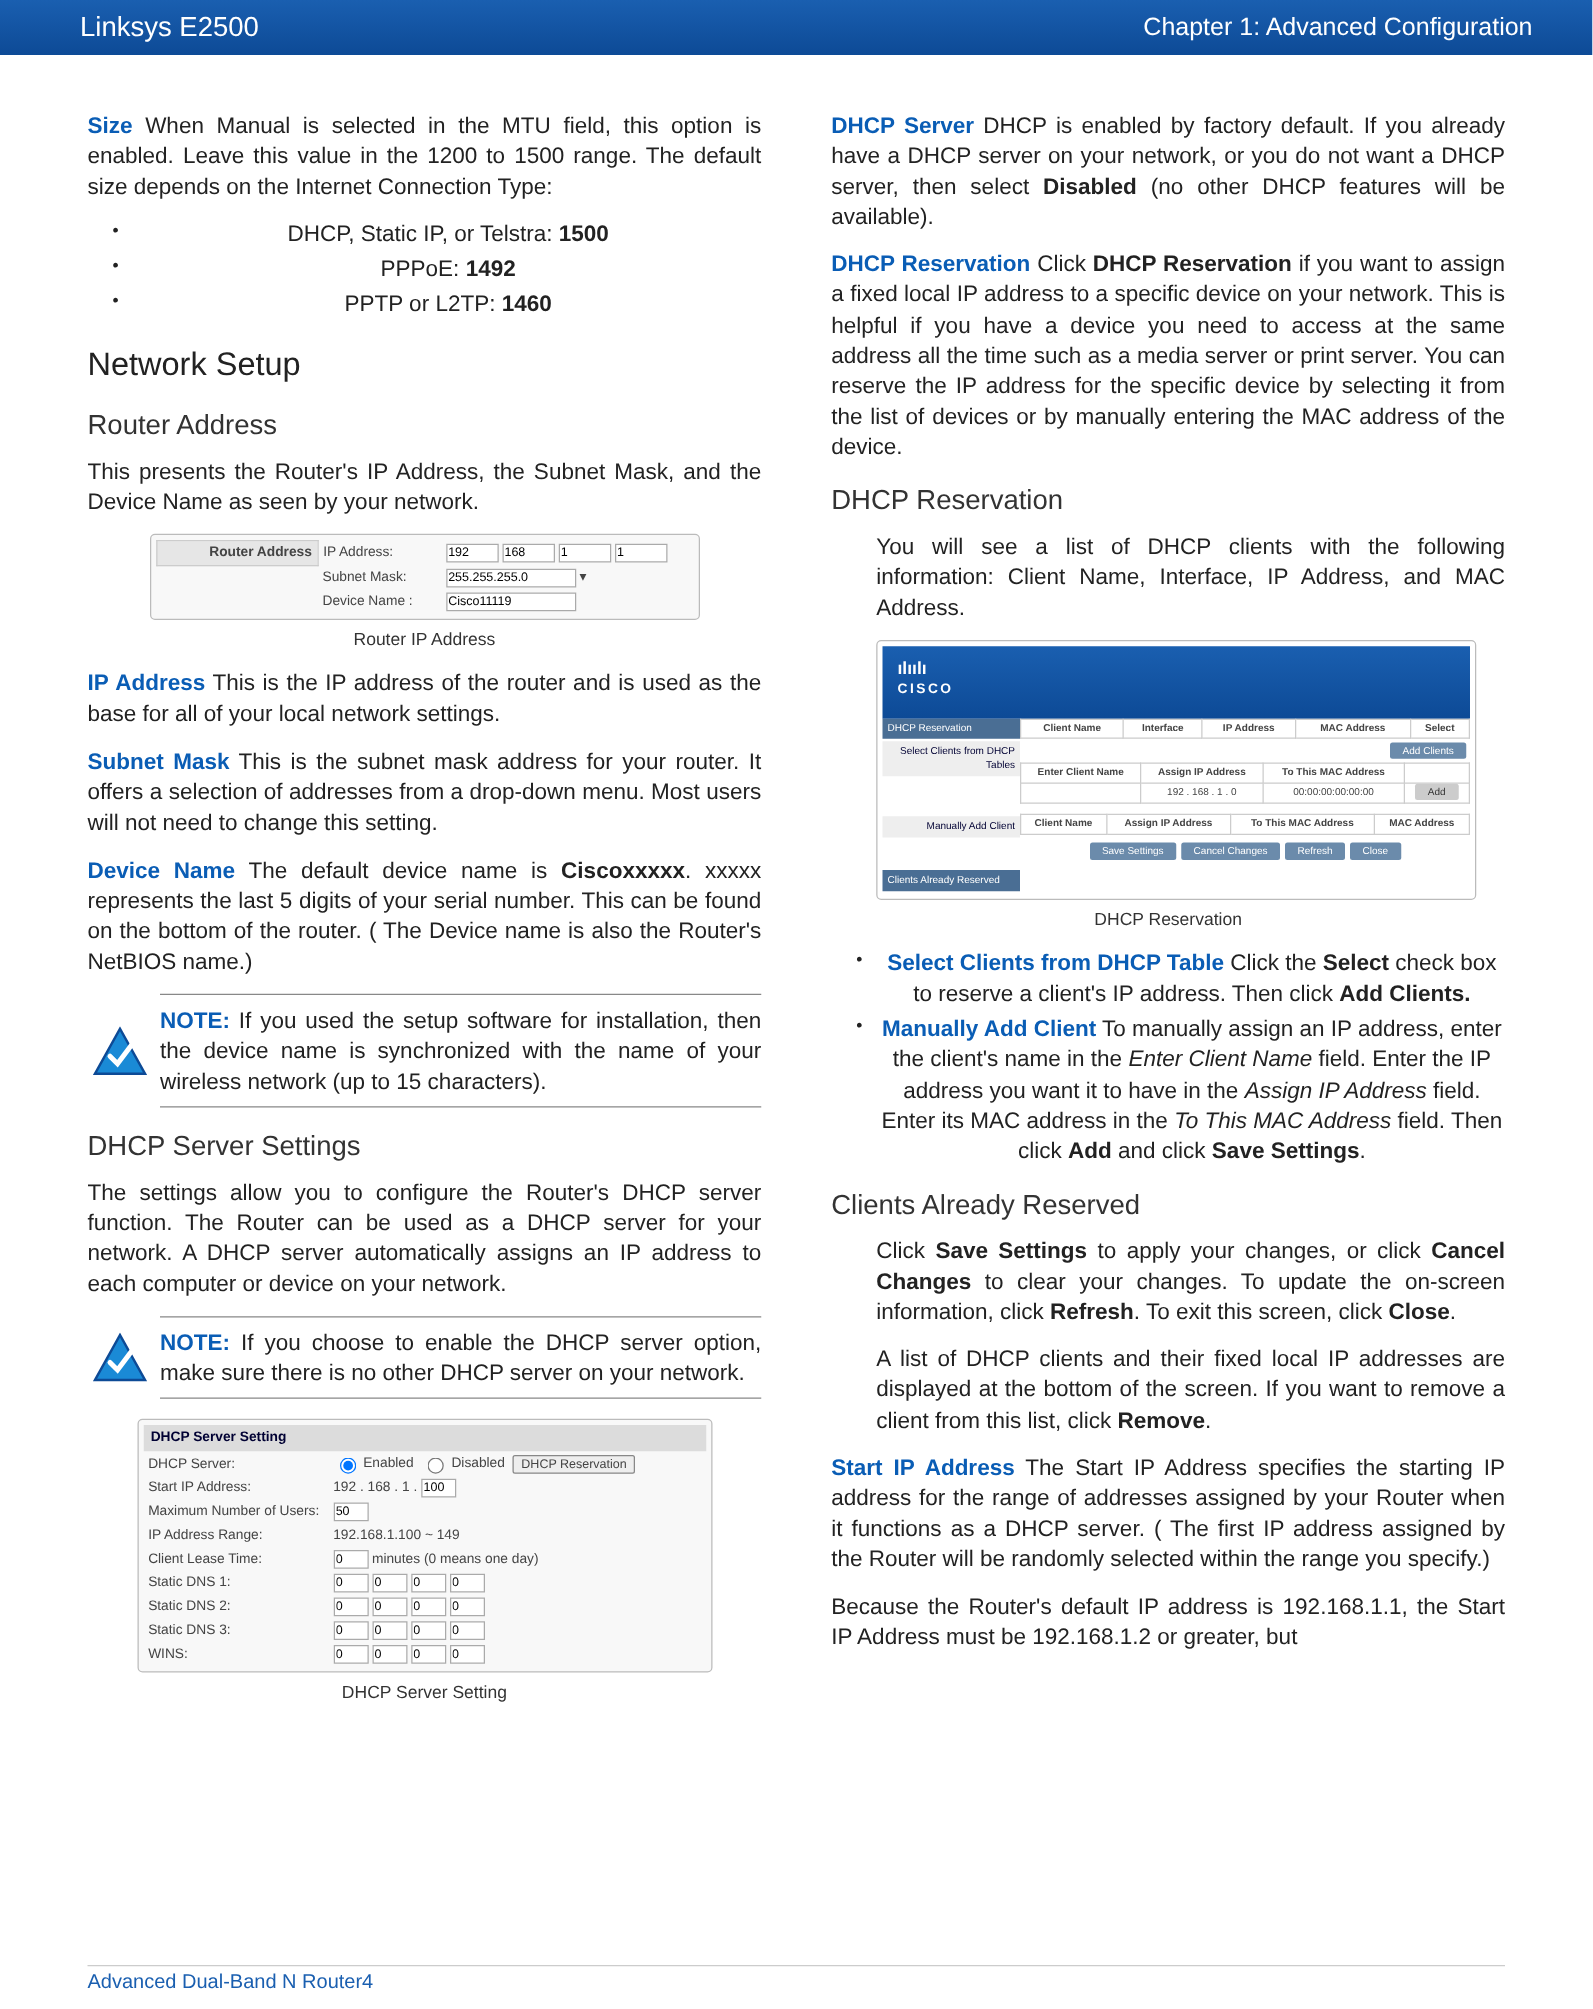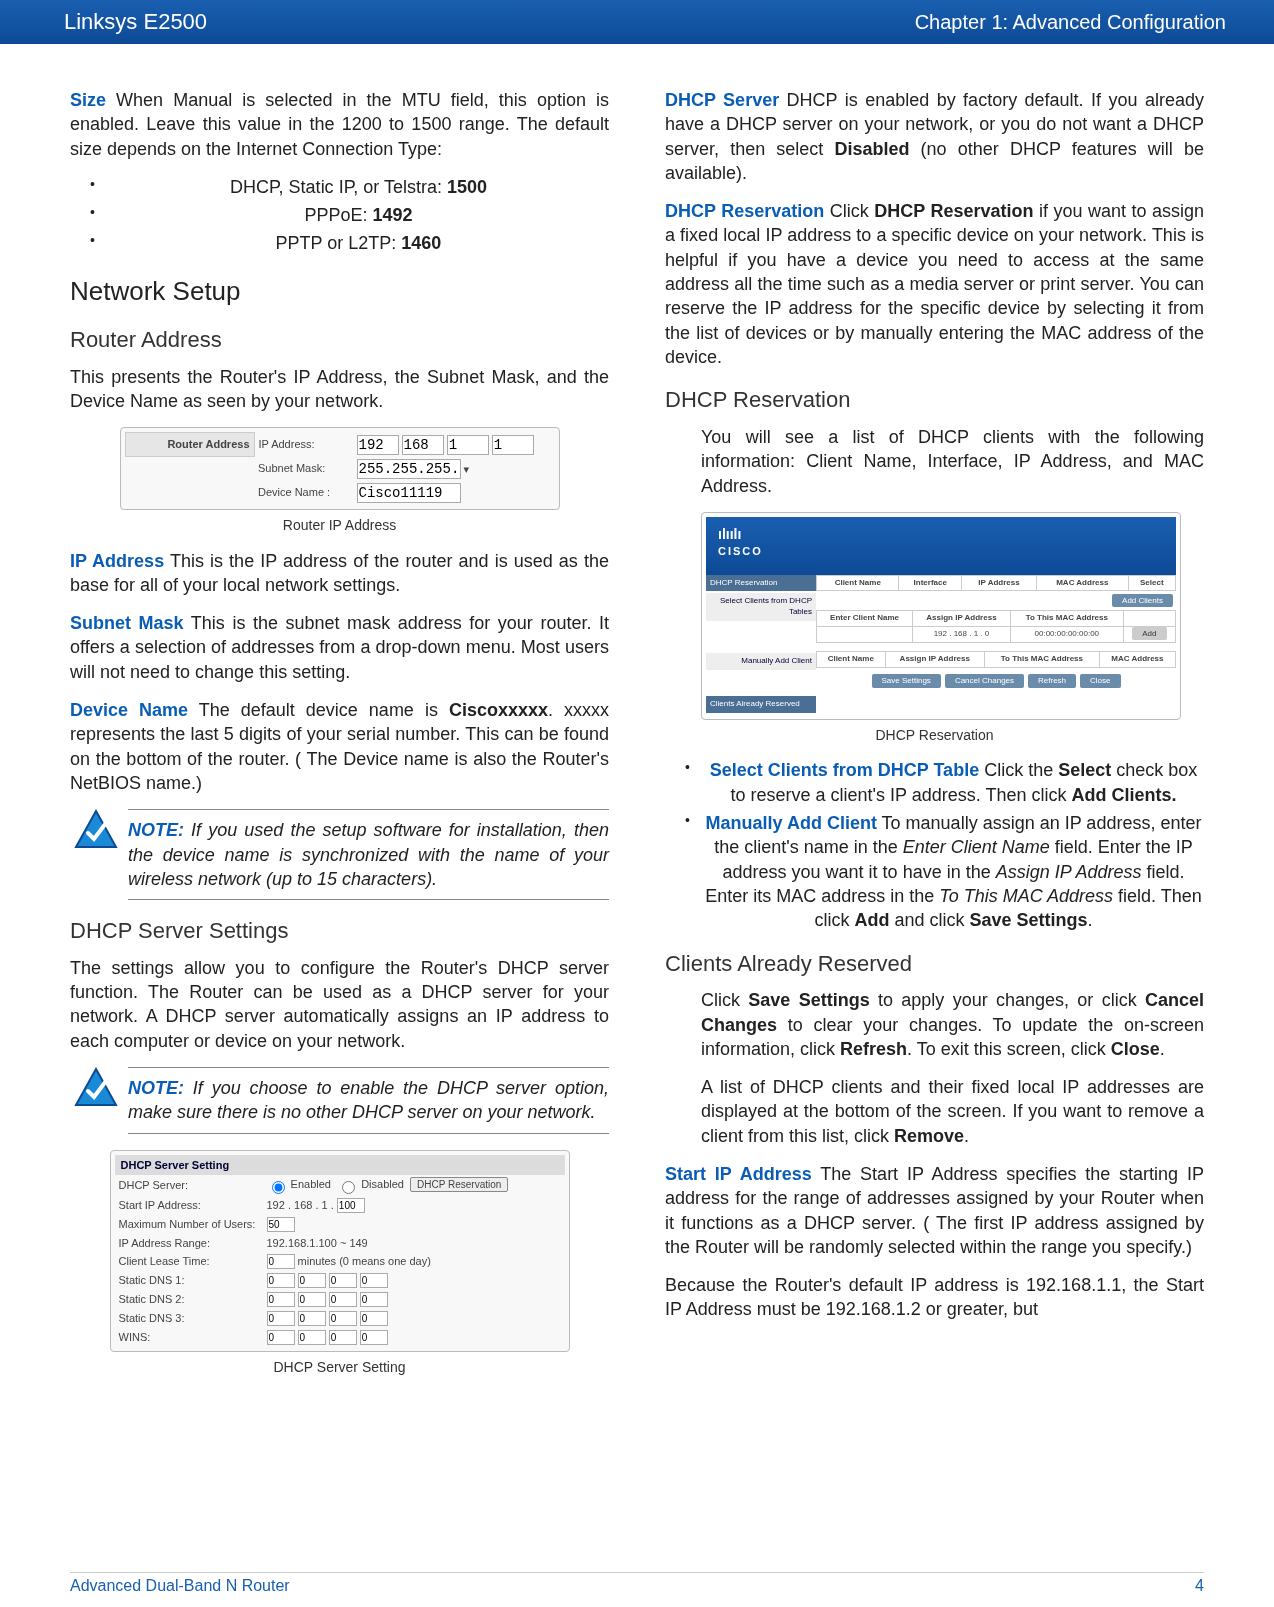--- a/index.html
+++ b/index.html
@@ -12,51 +12,51 @@
   .term { color:#0a5db5; font-weight:bold; }
   .bold { font-weight:bold; }
   .italic { font-style:italic; }
   ul.bullets { list-style:none; padding:0 0 0 20px; margin:0 0 14px 0;text-align:center; }
   ul.bullets li { position:relative; padding-left:18px; margin:4px 0; }
   ul.bullets li::before { content:"•"; position:absolute; left:0; top:0; font-size:14px; }
   h2.section { font-size:26px; font-weight:normal; color:#222; margin:18px 0 10px 0; }
   h3.sub { font-size:22px; font-weight:normal; color:#333; margin:16px 0 10px 0; }
   .figure { border:1px solid #bbb; border-radius:4px; background:#f8f8f8; padding:4px; margin:10px auto 4px auto; font-size:11px; color:#444; }
   .caption { text-align:center; font-size:14px; color:#333; margin:6px 0 14px 0; }
-  .note { display:flex; align-items:flex-start; gap:10px; margin:14px 0 16px 0; padding-left:4px;font-style:italic; }
+  .note { display:flex; align-items:center; gap:10px; margin:14px 0 16px 0; padding-left:4px; }
   .note-icon { width:44px; height:40px; flex-shrink:0; }
   .note-body { border-top:1px solid #888; border-bottom:1px solid #888; padding:8px 0; flex:1; text-align:justify; }
   .note-label { color:#0a5db5; font-weight:bold; }
   .indent { padding-left:36px; }
   
   .fig-router { width:430px; }
   .fig-router table { width:100%; border-collapse:collapse; font-size:11px; }
   .fig-router td { padding:2px 4px; }
   .fig-router .hdr { background:#e6e6e6; font-weight:bold; text-align:right; width:120px; border:1px solid #ccc; }
-  .fig-router input { width:38px; font-size:14px; border:1px solid #aaa; padding:1px;font-family:Liberation Mono, monospace; }
+  .fig-router input { width:38px; font-size:10px; border:1px solid #aaa; padding:1px; }
   
   .fig-dhcp { width:450px; }
   .fig-dhcp .hdrbar { background:#dcdcdc; font-weight:bold; font-size:11px; padding:3px 6px; color:#003; }
   .fig-dhcp table { width:100%; border-collapse:collapse; font-size:11px; }
   .fig-dhcp td { padding:2px 4px; vertical-align:middle; }
   .fig-dhcp input[type=text]{ width:24px; font-size:10px; border:1px solid #aaa; padding:1px; }
   .fig-dhcp input[type=radio]{ vertical-align:middle; }
   .fig-dhcp .btn { border:1px solid #888; background:#eee; font-size:10px; padding:1px 6px; border-radius:2px; }
   
   .fig-res { width:470px; background:#fff; }
   .fig-res .cisco-bar { background:linear-gradient(#1a5fb0,#0d4a96); color:#fff; padding:8px 12px 16px 12px; font-size:11px; letter-spacing:2px; font-weight:bold; }
   .fig-res .panel { display:flex; font-size:9px; }
   .fig-res .side { width:110px; }
   .fig-res .side .tab { background:#4a6e94; color:#fff; padding:3px 4px; margin-bottom:2px; font-size:8px; }
   .fig-res .body { flex:1; }
   .fig-res table { width:100%; border-collapse:collapse; font-size:8px; }
   .fig-res th, .fig-res td { border:1px solid #ccc; padding:2px 3px; text-align:center; }
   .fig-res .btnrow { display:flex; gap:4px; justify-content:center; padding:6px 0; }
   .fig-res .btn2 { background:#6b8bab; color:#fff; font-size:8px; padding:2px 10px; border-radius:2px; }
-  .footer-line { position:absolute; bottom:12px; left:70px; right:70px; display:flex; justify-content:space-between; color:#1a5fb0; font-size:16px; border-top:1px solid #ccc; padding-top:4px;}
+  .footer-line { position:absolute; bottom:12px; left:70px; right:70px; display:flex; justify-content:flex-start; color:#1a5fb0; font-size:16px; border-top:1px solid #ccc; padding-top:4px;}
 </style>
 </head>
 <body>
 <div class="page">
 
 <div class="topbar">
   <span>Linksys E2500</span>
   <span class="chapter">Chapter 1: Advanced Configuration</span>
 </div>
 

